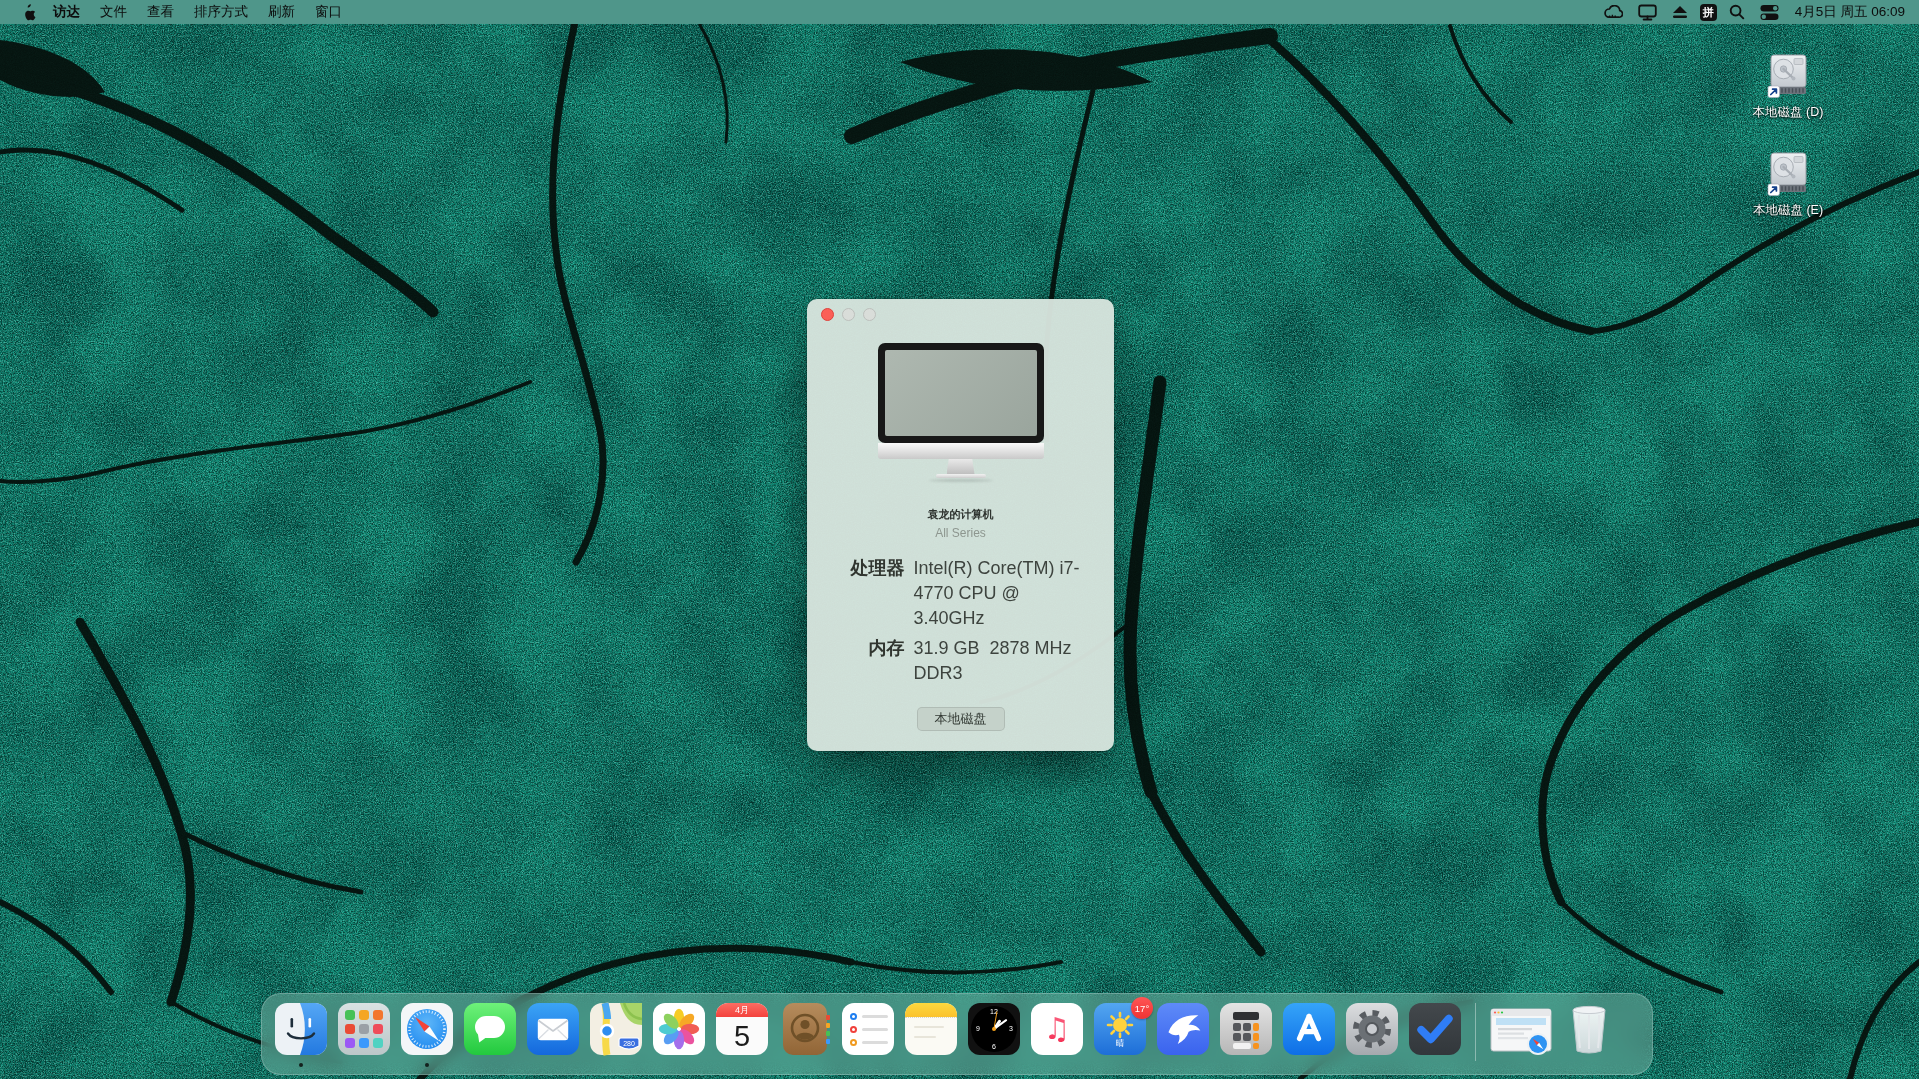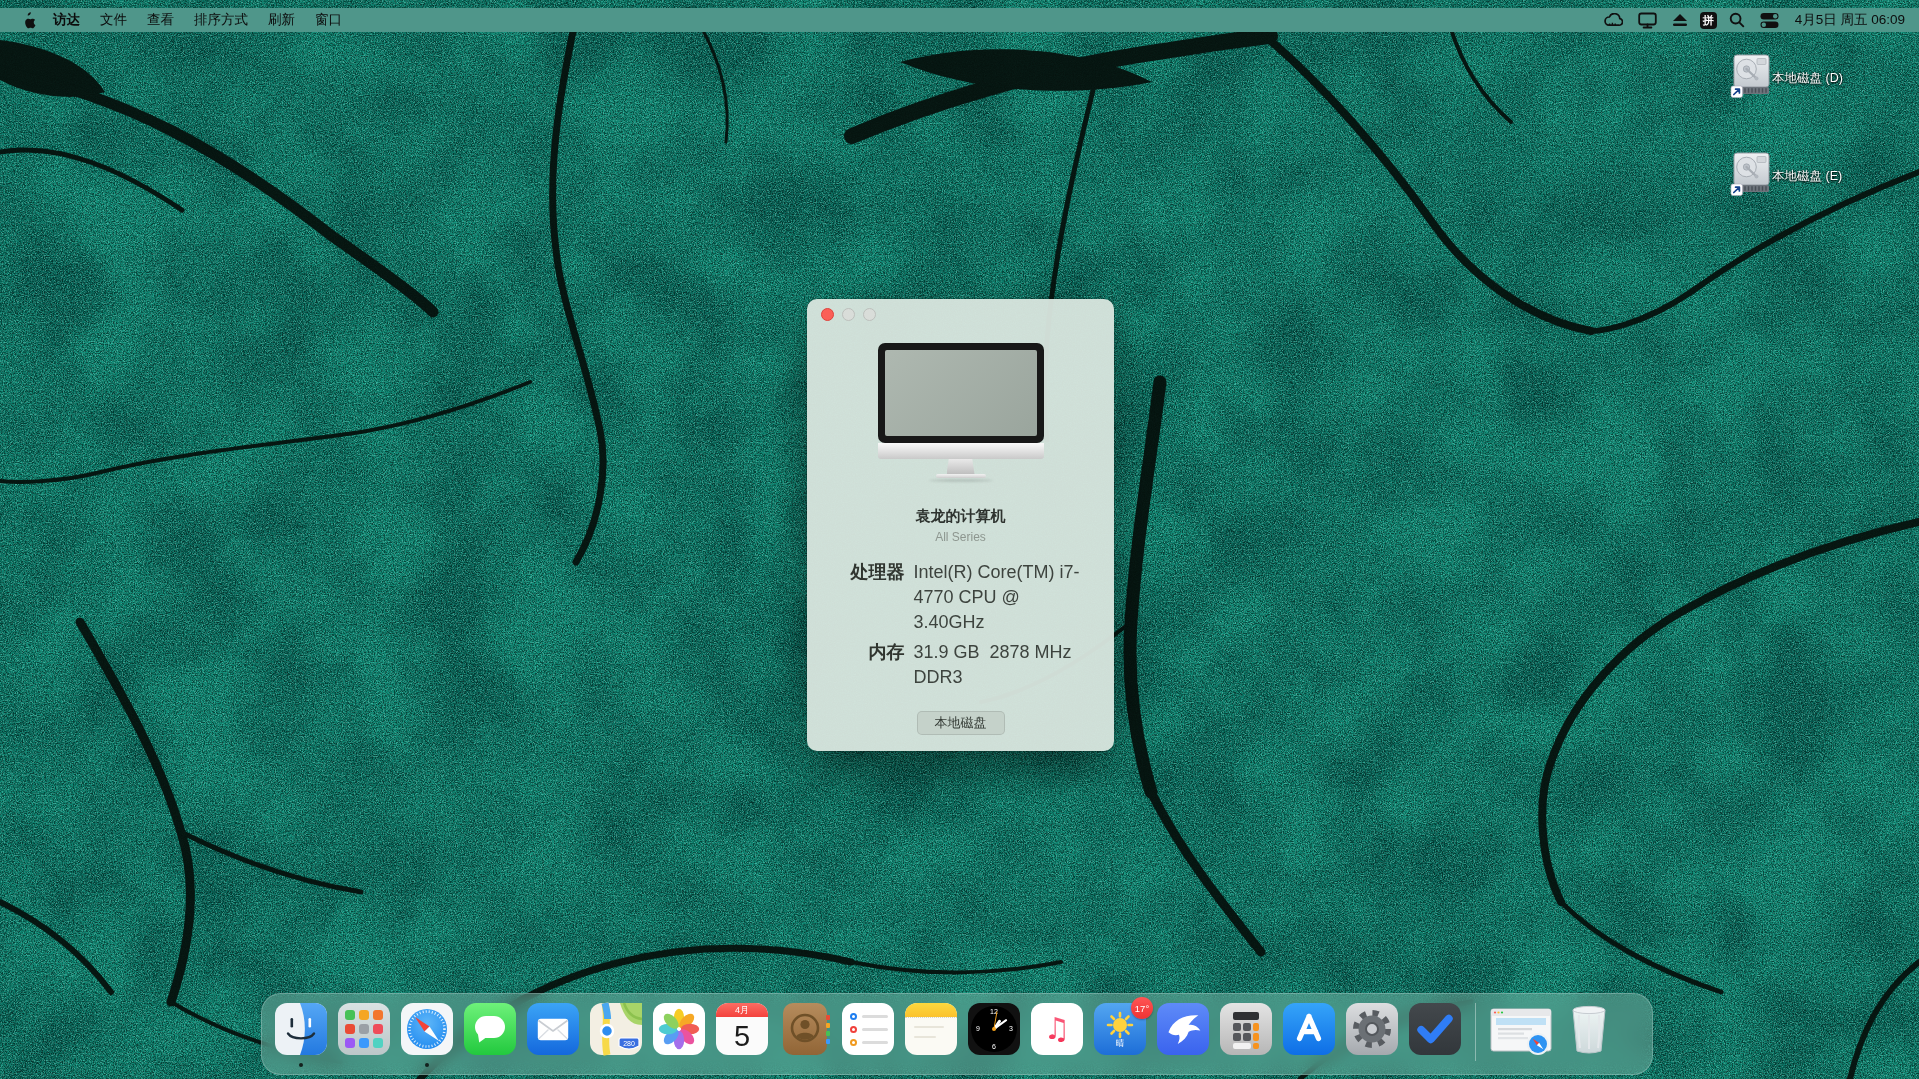--- a/index.html
+++ b/index.html
@@ -3,35 +3,35 @@
 <meta charset="utf-8">
 <style>
   * { margin:0; padding:0; box-sizing:border-box; }
   html,body { width:1919px; height:1079px; overflow:hidden; }
   body { position:relative; font-family:"Liberation Sans","DejaVu Sans",sans-serif; background:#0f8b76; }
 
   
   #wallpaper { position:absolute; inset:0; z-index:0; }
 
   
-  .menubar { position:absolute; top:8px; left:0; width:100%; height:24px; background:#4f968a;
+  .menubar { position:absolute; top:0; left:0; width:100%; height:24px; background:#4f968a;
              display:flex; align-items:center; justify-content:space-between; z-index:50;
              color:#0c0c0c; font-size:13.5px; }
   .menubar-left { display:flex; align-items:center; padding-left:13px; }
   .apple-logo { width:30px; display:flex; justify-content:center; align-items:center; cursor:default; }
   .menu-item { padding:0 10px; line-height:24px; white-space:nowrap; }
   .menu-item.active { font-weight:700; }
   .menubar-right { display:flex; align-items:center; gap:9px; padding-right:14px; }
   .status-icon { display:flex; align-items:center; justify-content:center; height:24px; padding:0 3px; }
   .ime-badge { width:17px; height:17px; background:#101010; border-radius:4px; color:#fff;
                font-size:11px; font-weight:700; display:flex; align-items:center; justify-content:center; }
   .clock { padding-left:4px; white-space:nowrap; }
 
   
-  .shortcut { position:absolute; width:116px; left:1730px; display:flex; align-items:center; z-index:5; }
+  .shortcut { position:absolute; width:116px; left:1730px; display:flex; flex-direction:column; align-items:center; z-index:5; }
   .shortcut-1 { top:53px; } .shortcut-2 { top:151px; }
   .shortcut-label { margin-top:5px; color:#fff; font-size:12.5px; white-space:nowrap;
                     text-shadow:0 1px 2px rgba(0,0,0,.95), 0 0 3px rgba(0,0,0,.8); }
 
   
   .dialog { position:absolute; left:807px; top:299px; width:307px; height:452px; z-index:20;
             background:rgba(214,227,220,.97); border-radius:10px;
             box-shadow:0 18px 45px rgba(0,0,0,.45), 0 0 0 .5px rgba(0,0,0,.25); }
   .traffic { position:absolute; left:14px; top:9px; display:flex; gap:8px; }
   .tl { width:13px; height:13px; border-radius:50%; }
@@ -40,21 +40,21 @@
 
   .imac { width:166px; margin:44px auto 0; position:relative; }
   .imac-screen { width:166px; height:100px; background:#181818; border-radius:7px; padding:7px; }
   .imac-panel { width:100%; height:100%; background:linear-gradient(135deg,#aeb8b0,#9aa59d); border-radius:2px; }
   .imac-chin { width:166px; height:16px; background:linear-gradient(#fafafa,#c9c9c9); border-radius:0 0 3px 3px; }
   .imac-neck { width:28px; height:15px; margin:0 auto; background:linear-gradient(#e9e9e9,#bfbfbf);
                clip-path:polygon(8% 0,92% 0,100% 100%,0 100%); }
   .imac-base { width:50px; height:4px; margin:0 auto; background:linear-gradient(#f2f2f2,#cfcfcf); border-radius:2px/2px; }
   .imac-shadow { width:64px; height:3px; margin:1px auto 0; background:rgba(0,0,0,.12); border-radius:50%; filter:blur(1px); }
 
-  .dlg-title { margin-top:25px; text-align:center; font-size:15px; font-weight:700; color:#2e332f; }
+  .dlg-title { margin-top:25px; text-align:center; font-size:11px; font-weight:700; color:#2e332f; }
   .dlg-subtitle { margin-top:4px; text-align:center; font-size:12px; color:#8d968f; }
 
   .specs { margin:16px auto 0; width:272px; display:flex; flex-direction:column; gap:6px; }
   .spec-row { display:flex; gap:9px; font-size:18px; line-height:1.38; }
   .spec-label { width:80px; text-align:right; font-weight:700; color:#30352f; flex:none; }
   .spec-value { width:176px; color:#3d433e; white-space:pre-wrap; }
 
   .more-info { display:block; margin:21px auto 0; padding:2px 17px; font-size:13px; color:#333a34;
                background:#c5d2ca; border:.5px solid rgba(0,0,0,.10); border-radius:5px;
                font-family:inherit; cursor:default; }

